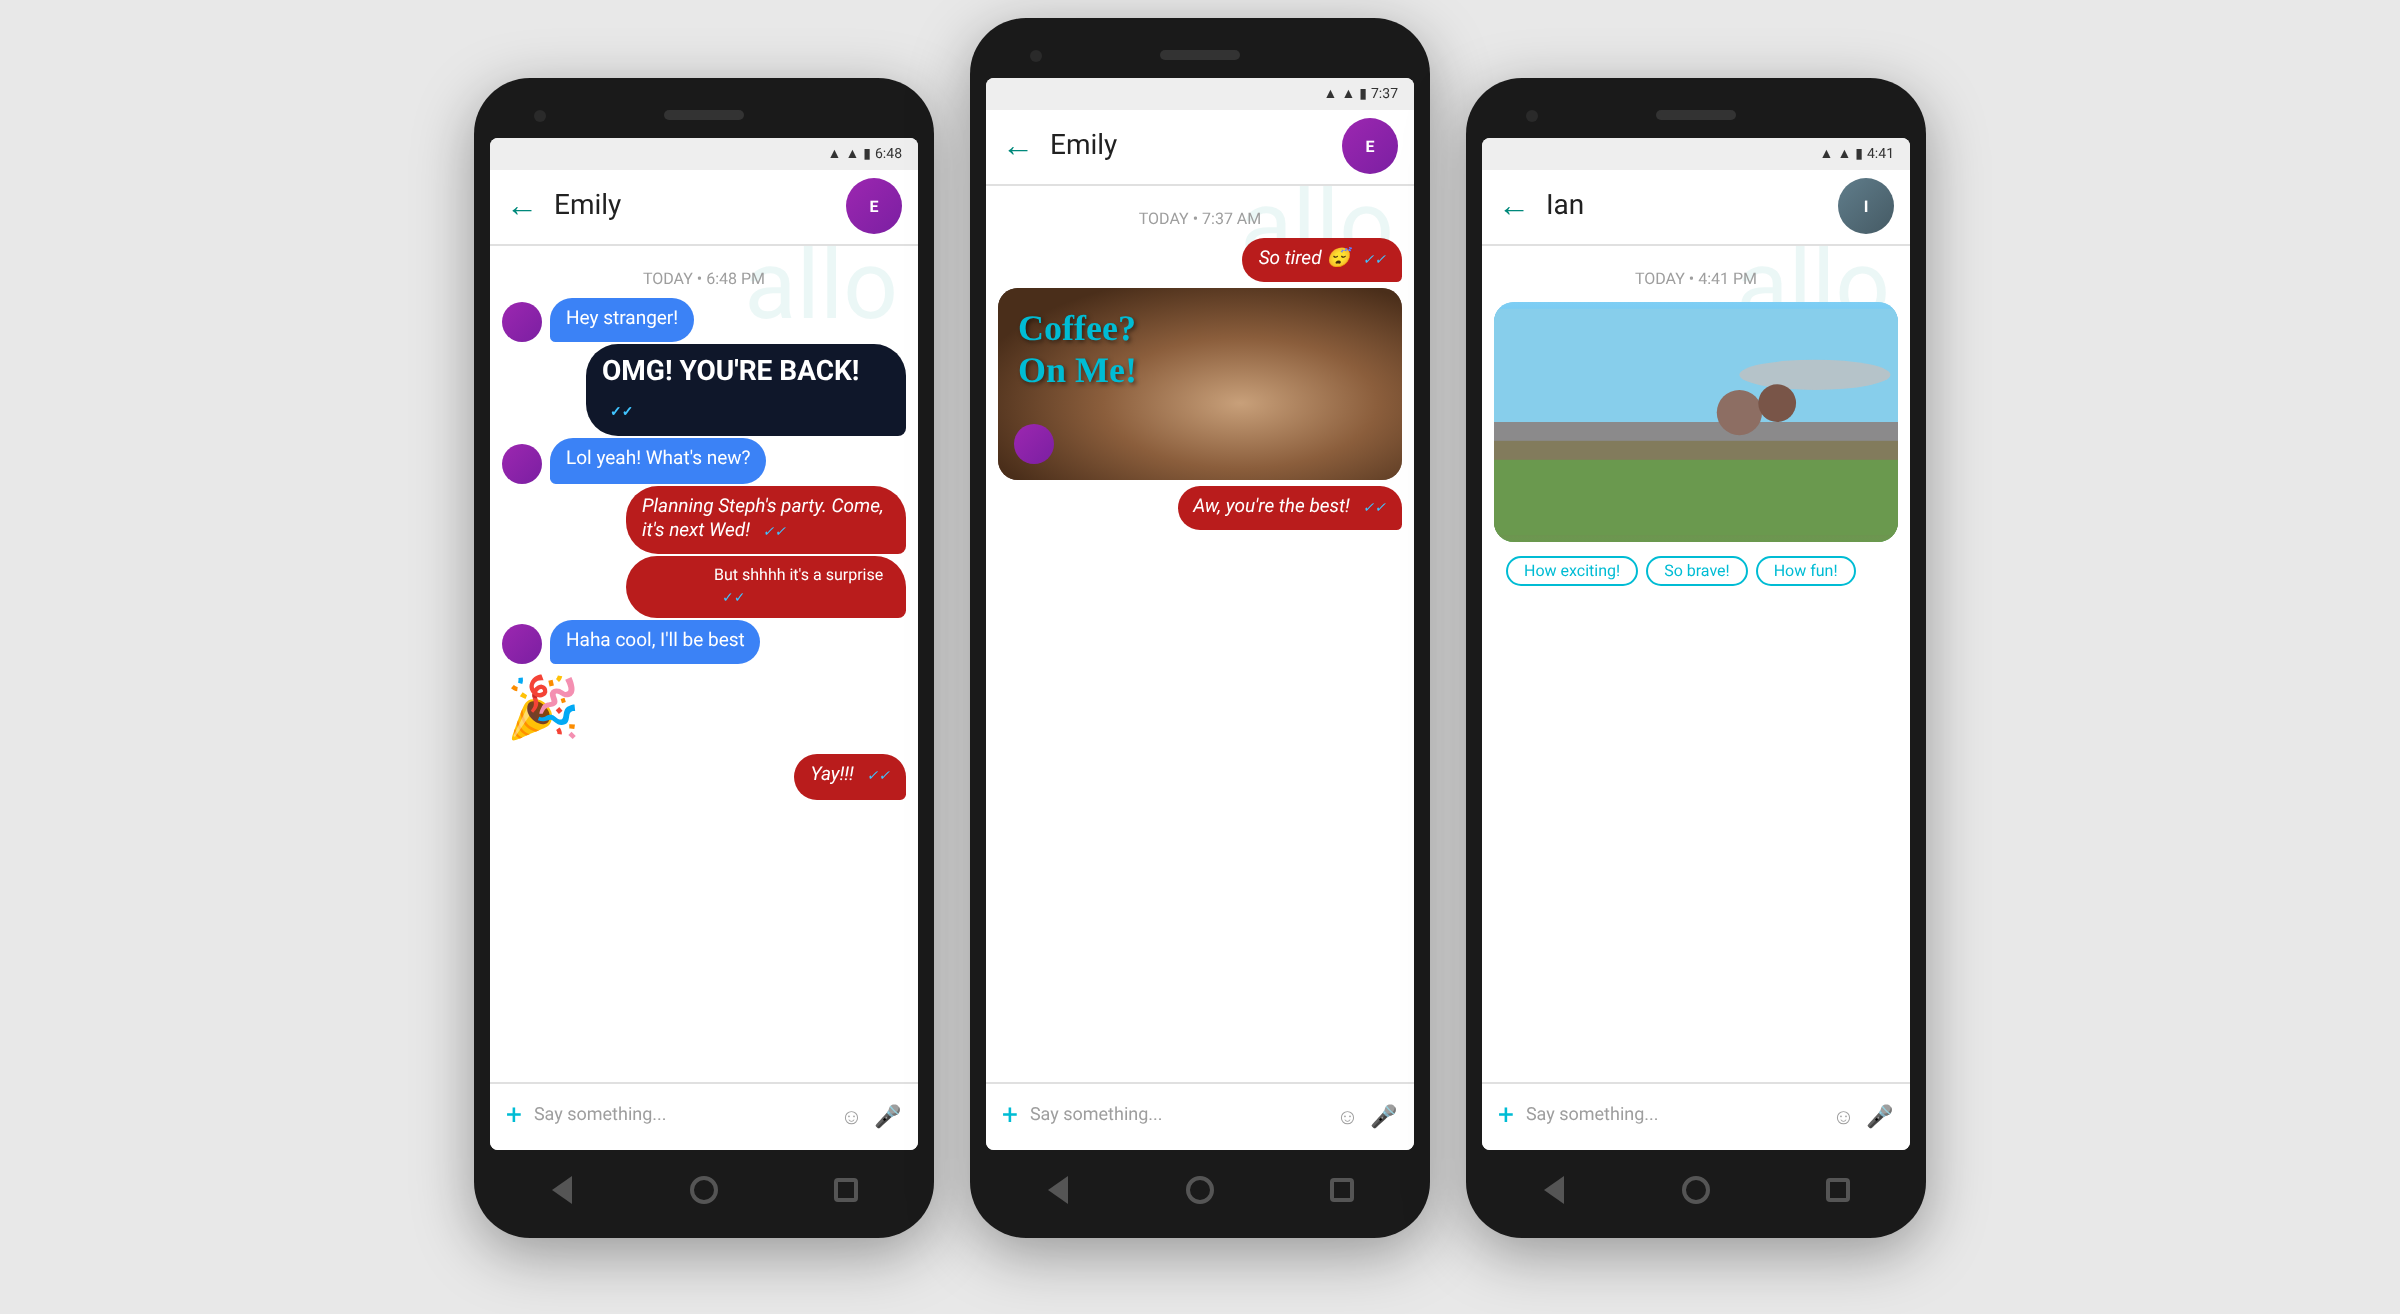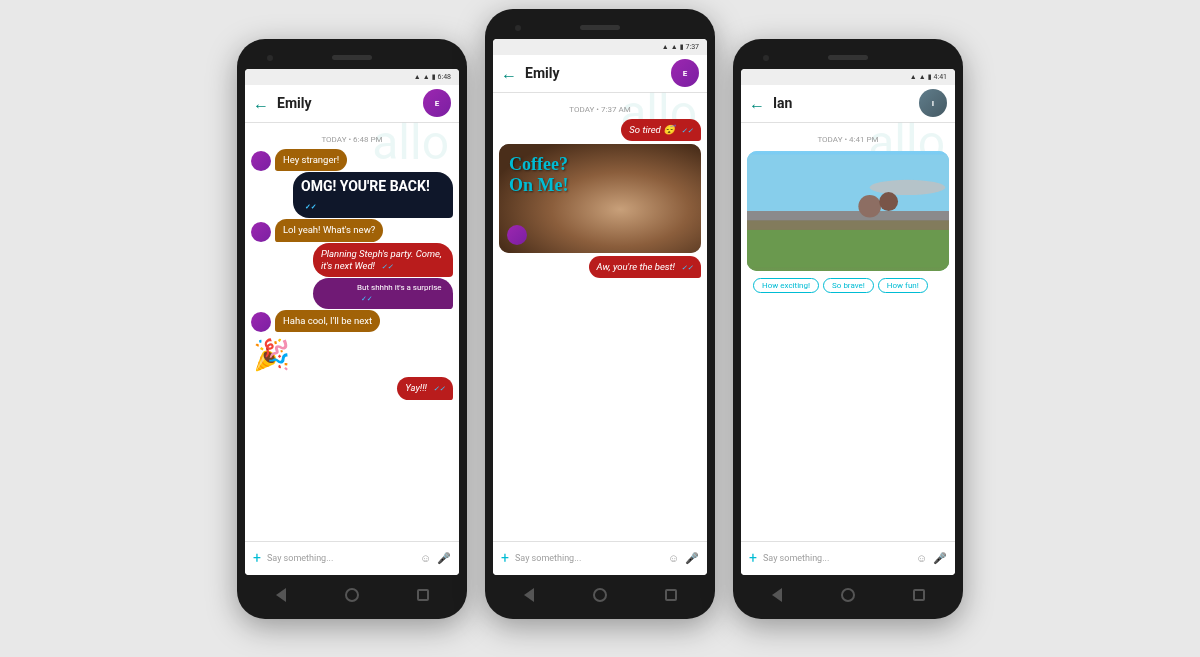--- a/index.html
+++ b/index.html
@@ -99,21 +99,21 @@
       height: 38px;
     }
     .back-arrow {
       color: #00897b;
       font-size: 16px;
       margin-right: 8px;
       cursor: pointer;
     }
     .header-name {
       font-size: 14px;
-      font-weight: 700;
+      font-weight: 400;
       color: #212121;
       flex: 1;
     }
     .header-avatar {
       width: 28px;
       height: 28px;
       border-radius: 50%;
       overflow: hidden;
       background: #bbb;
       display: flex;
@@ -175,40 +175,40 @@
 
     .bubble {
       max-width: 140px;
       padding: 5px 8px;
       border-radius: 16px;
       font-size: 9.5px;
       line-height: 1.3;
       position: relative;
     }
     .bubble.received {
-      background: #a16207;
+      background: #3b82f6;
       color: #fff;
       border-bottom-left-radius: 4px;
     }
     .bubble.sent {
       background: #b91c1c;
       color: #fff;
       border-bottom-right-radius: 4px;
       font-style: italic;
     }
     .bubble.sent-large {
       background: #0f172a;
       color: #fff;
       font-size: 14px;
       font-weight: bold;
       border-bottom-right-radius: 4px;
       max-width: 160px;
     }
     .bubble.sent-small {
-      background: #701a75;
+      background: #b91c1c;
       color: #fff;
       font-size: 8px;
       border-bottom-right-radius: 4px;
       padding-left: 44px;
     }
 
     .tick {
       font-size: 7px;
       color: rgba(255,255,255,0.8);
       margin-left: 4px;
@@ -285,21 +285,21 @@
 
     
     .img-message {
       border-radius: 10px;
       overflow: hidden;
       margin: 2px 0;
       position: relative;
     }
     .img-message-bg {
       width: 100%;
-      height: 109px;
+      height: 96px;
       background: linear-gradient(135deg, #4a3728 0%, #6d4c41 30%, #8d6e63 60%, #a1887f 100%);
       position: relative;
       display: flex;
       align-items: flex-end;
       justify-content: flex-end;
     }
     .coffee-visual {
       position: absolute;
       inset: 0;
       background: radial-gradient(ellipse at 60% 60%, #c8a07a 0%, #8b5e3c 40%, #4a2e1a 80%);
@@ -419,21 +419,21 @@
         <div class="bubble-row sent">
           <div class="bubble sent">Planning Steph's party. Come, it's next Wed! <span class="tick blue">✓✓</span></div>
         </div>
 
         <div class="bubble-row sent">
           <div class="bubble sent-small">But shhhh it's a surprise <span class="tick blue">✓✓</span></div>
         </div>
 
         <div class="bubble-row received">
           <div class="bubble-avatar av-emily"></div>
-          <div class="bubble received">Haha cool, I'll be next</div>
+          <div class="bubble received">Haha cool, I'll be best</div>
         </div>
 
         <div class="bubble-row received">
           <div class="bubble sticker">🎉</div>
         </div>
 
         <div class="bubble-row sent">
           <div class="bubble sent">Yay!!! <span class="tick blue">✓✓</span></div>
         </div>
       </div>

